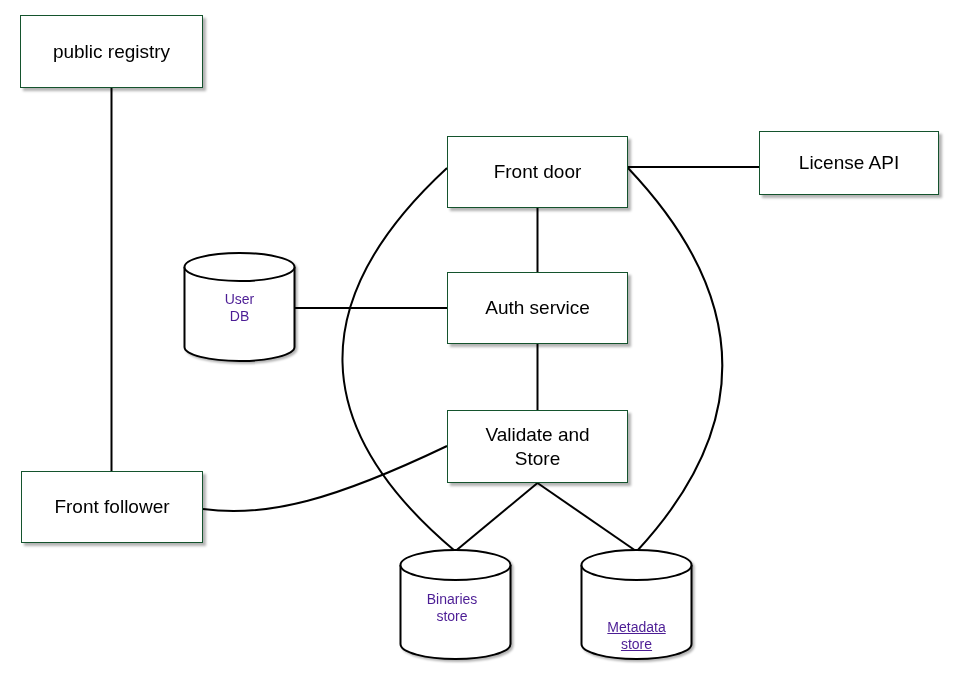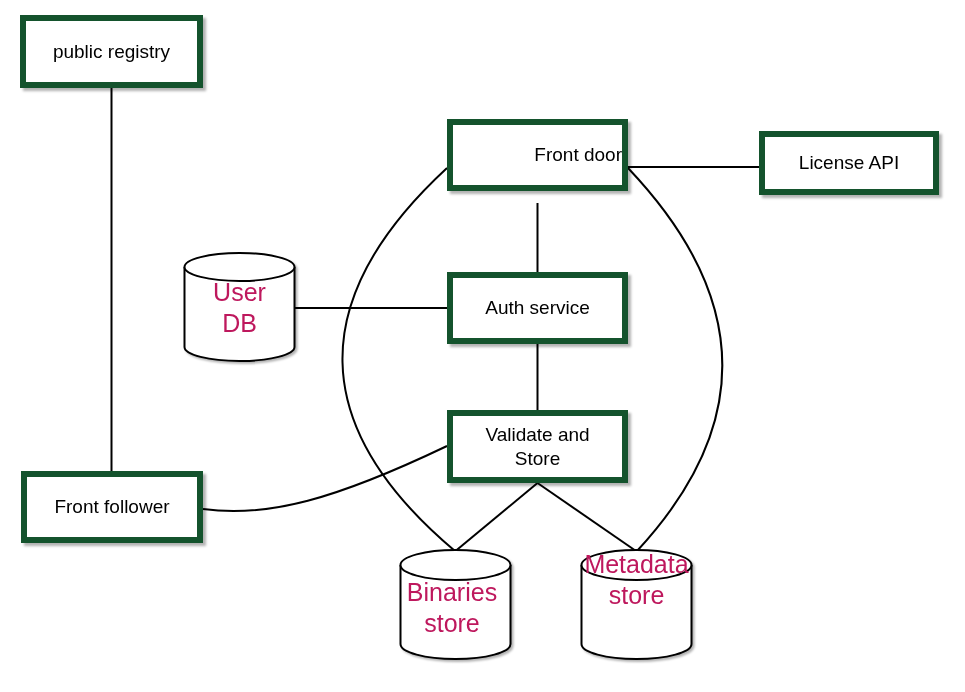--- a/index.html
+++ b/index.html
@@ -17,40 +17,40 @@
   }
   .stage svg.wires {
     position: absolute;
     left: 0;
     top: 0;
   }
   .node {
     position: absolute;
     box-sizing: border-box;
     background: #ffffff;
-    border: 6px solid #14532d;
+    border: 1px solid #14532d;
     box-shadow: 2.5px 2.5px 2.5px rgba(0,0,0,0.3);
     display: flex;
     align-items: center;
     justify-content: center;
     text-align: center;
     font-size: 19px;
     line-height: 1.25;
     color: #000000;
     white-space: pre-line;
   }
   .cyl-label {
     position: absolute;
     display: flex;
     align-items: center;
     justify-content: center;
     text-align: center;
-    font-size: 25px;
+    font-size: 14px;
     line-height: 1.25;
-    color: #be185d;
+    color: #4c1d95;
     white-space: pre-line;
   }
 </style>
 </head>
 <body>
 
 <div class="stage">
 
   <svg class="wires" width="965" height="692" viewBox="0 0 965 692">
     <defs>
@@ -85,21 +85,21 @@
     <g filter="url(#ds)" stroke="#000000" stroke-width="2" fill="#ffffff">
       <path d="M 581.5 565 L 581.5 644 A 55 15 0 0 0 691.5 644 L 691.5 565"></path>
       <ellipse cx="636.5" cy="565" rx="55" ry="15"></ellipse>
     </g>
   </svg>
 
   <div class="node" style="left:20px; top:15px; width:183px; height:73px;">
     <span>public registry</span>
   </div>
 
-  <div class="node" style="left:447px; top:119px; width:181px; height:72px;justify-content:flex-end;">
+  <div class="node" style="left:447px; top:136px; width:181px; height:72px;">
     <span>Front door</span>
   </div>
 
   <div class="node" style="left:759px; top:131px; width:180px; height:64px;">
     <span>License API</span>
   </div>
 
   <div class="node" style="left:447px; top:272px; width:181px; height:72px;">
     <span>Auth service</span>
   </div>
@@ -112,16 +112,16 @@
   <div class="node" style="left:21px; top:471px; width:182px; height:72px;">
     <span>Front follower</span>
   </div>
 
   <div class="cyl-label" style="left:184px; top:267px; width:111px; height:82px;">User
 DB</div>
 
   <div class="cyl-label" style="left:400px; top:572px; width:104px; height:72px;">Binaries
 store</div>
 
-  <div class="cyl-label" style="left:581px; top:544px; width:111px; height:72px;">Metadata
+  <div class="cyl-label" style="left:581px; top:600px; width:111px; height:72px;text-decoration:underline;">Metadata
 store</div>
 
 </div>
 
 </body></html>

